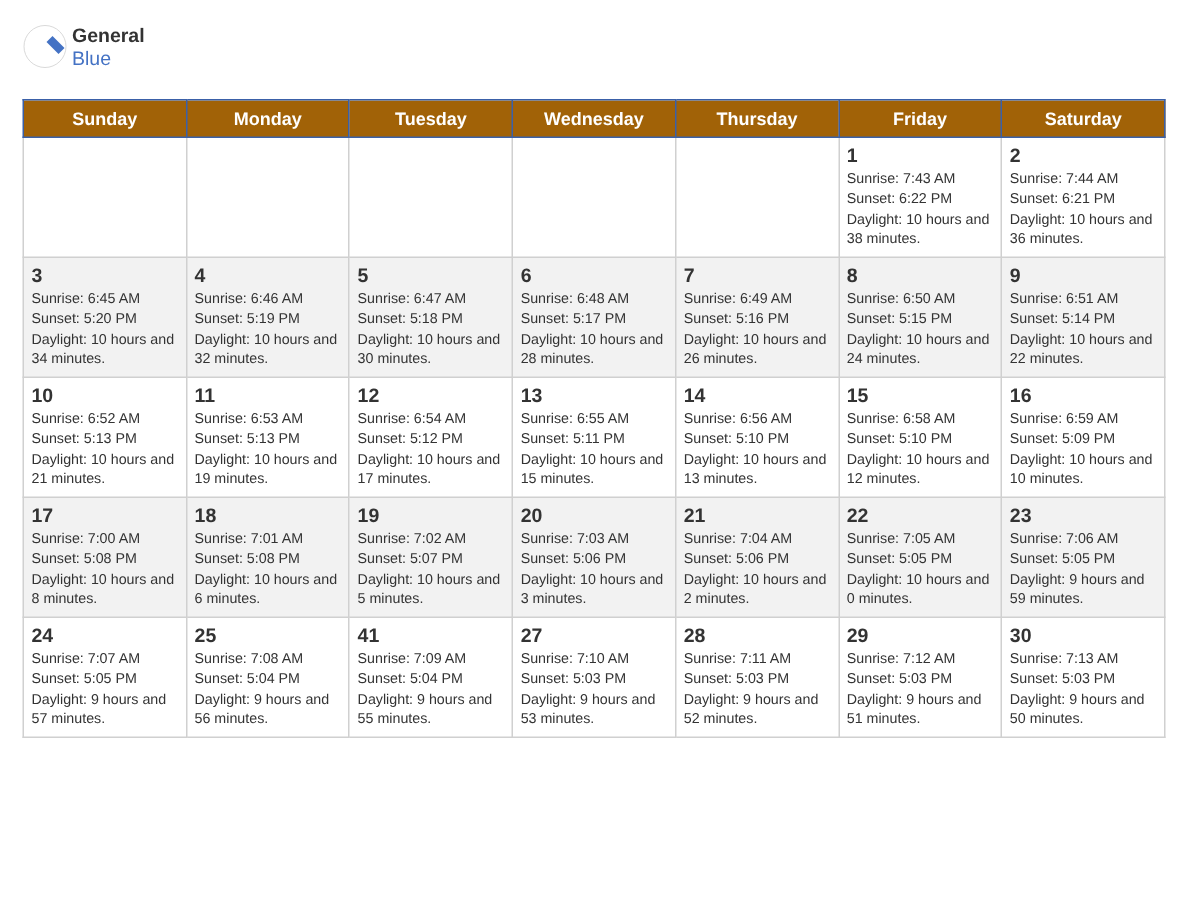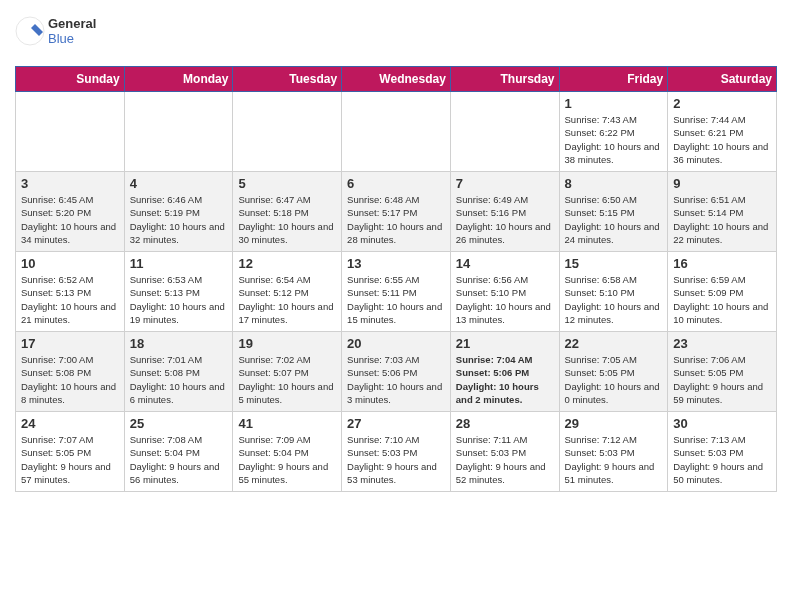--- a/index.html
+++ b/index.html
@@ -32,26 +32,26 @@
     .sub-title {
       font-size: 14px;
       color: #555;
     }
     table {
       width: 100%;
       border-collapse: collapse;
       table-layout: fixed;
     }
     thead tr th {
-      background-color: #be185d;
+      background-color: #a16207;
       color: #fff;
       font-size: 12px;
       font-weight: bold;
       padding: 5px 4px;
-      text-align: right;
+      text-align: center;
       border: 1px solid #3a60a8;
     }
     tbody tr td {
       vertical-align: top;
       padding: 4px 5px;
       font-size: 10px;
       color: #333;
       border: 1px solid #d0d0d0;
       height: 80px;
     }
@@ -241,21 +241,21 @@
 Daylight: 10 hours and 5 minutes.</div>
         </td>
         <td>
           <span class="day-number">20</span>
           <div class="day-info" style="white-space: pre-line;">Sunrise: 7:03 AM
 Sunset: 5:06 PM
 Daylight: 10 hours and 3 minutes.</div>
         </td>
         <td>
           <span class="day-number">21</span>
-          <div class="day-info" style="white-space: pre-line; font-weight: bold;">Sunrise: 7:04 AM
+          <div class="day-info" style="white-space: pre-line;">Sunrise: 7:04 AM
 Sunset: 5:06 PM
 Daylight: 10 hours and 2 minutes.</div>
         </td>
         <td>
           <span class="day-number">22</span>
           <div class="day-info" style="white-space: pre-line;">Sunrise: 7:05 AM
 Sunset: 5:05 PM
 Daylight: 10 hours and 0 minutes.</div>
         </td>
         <td>

